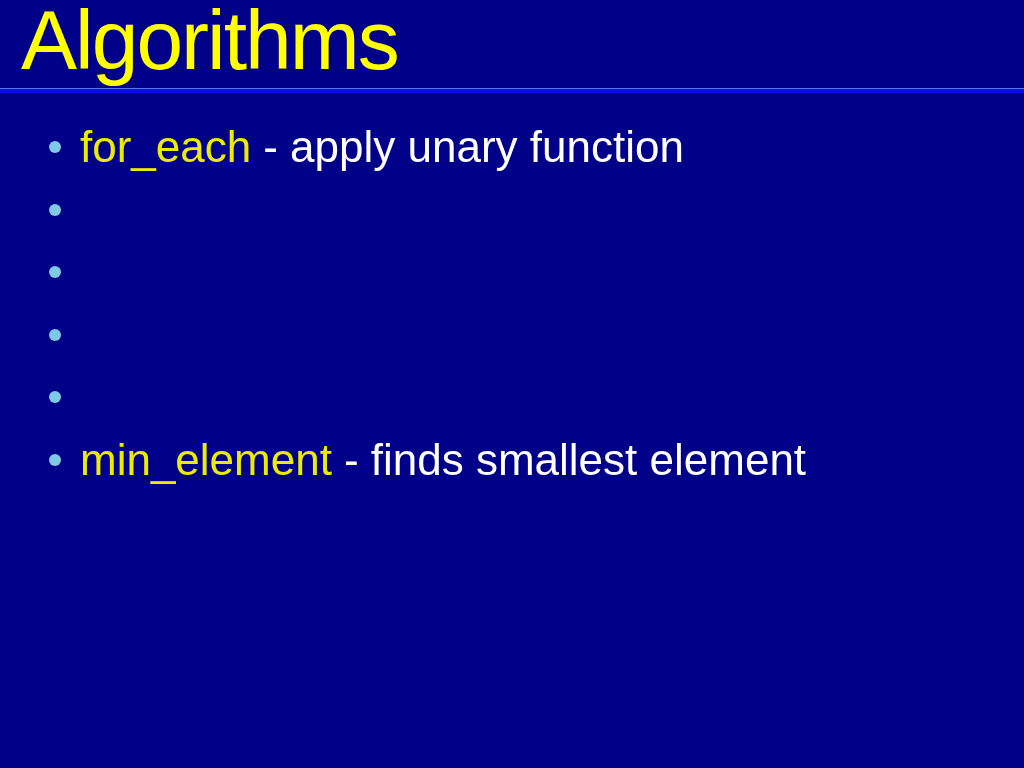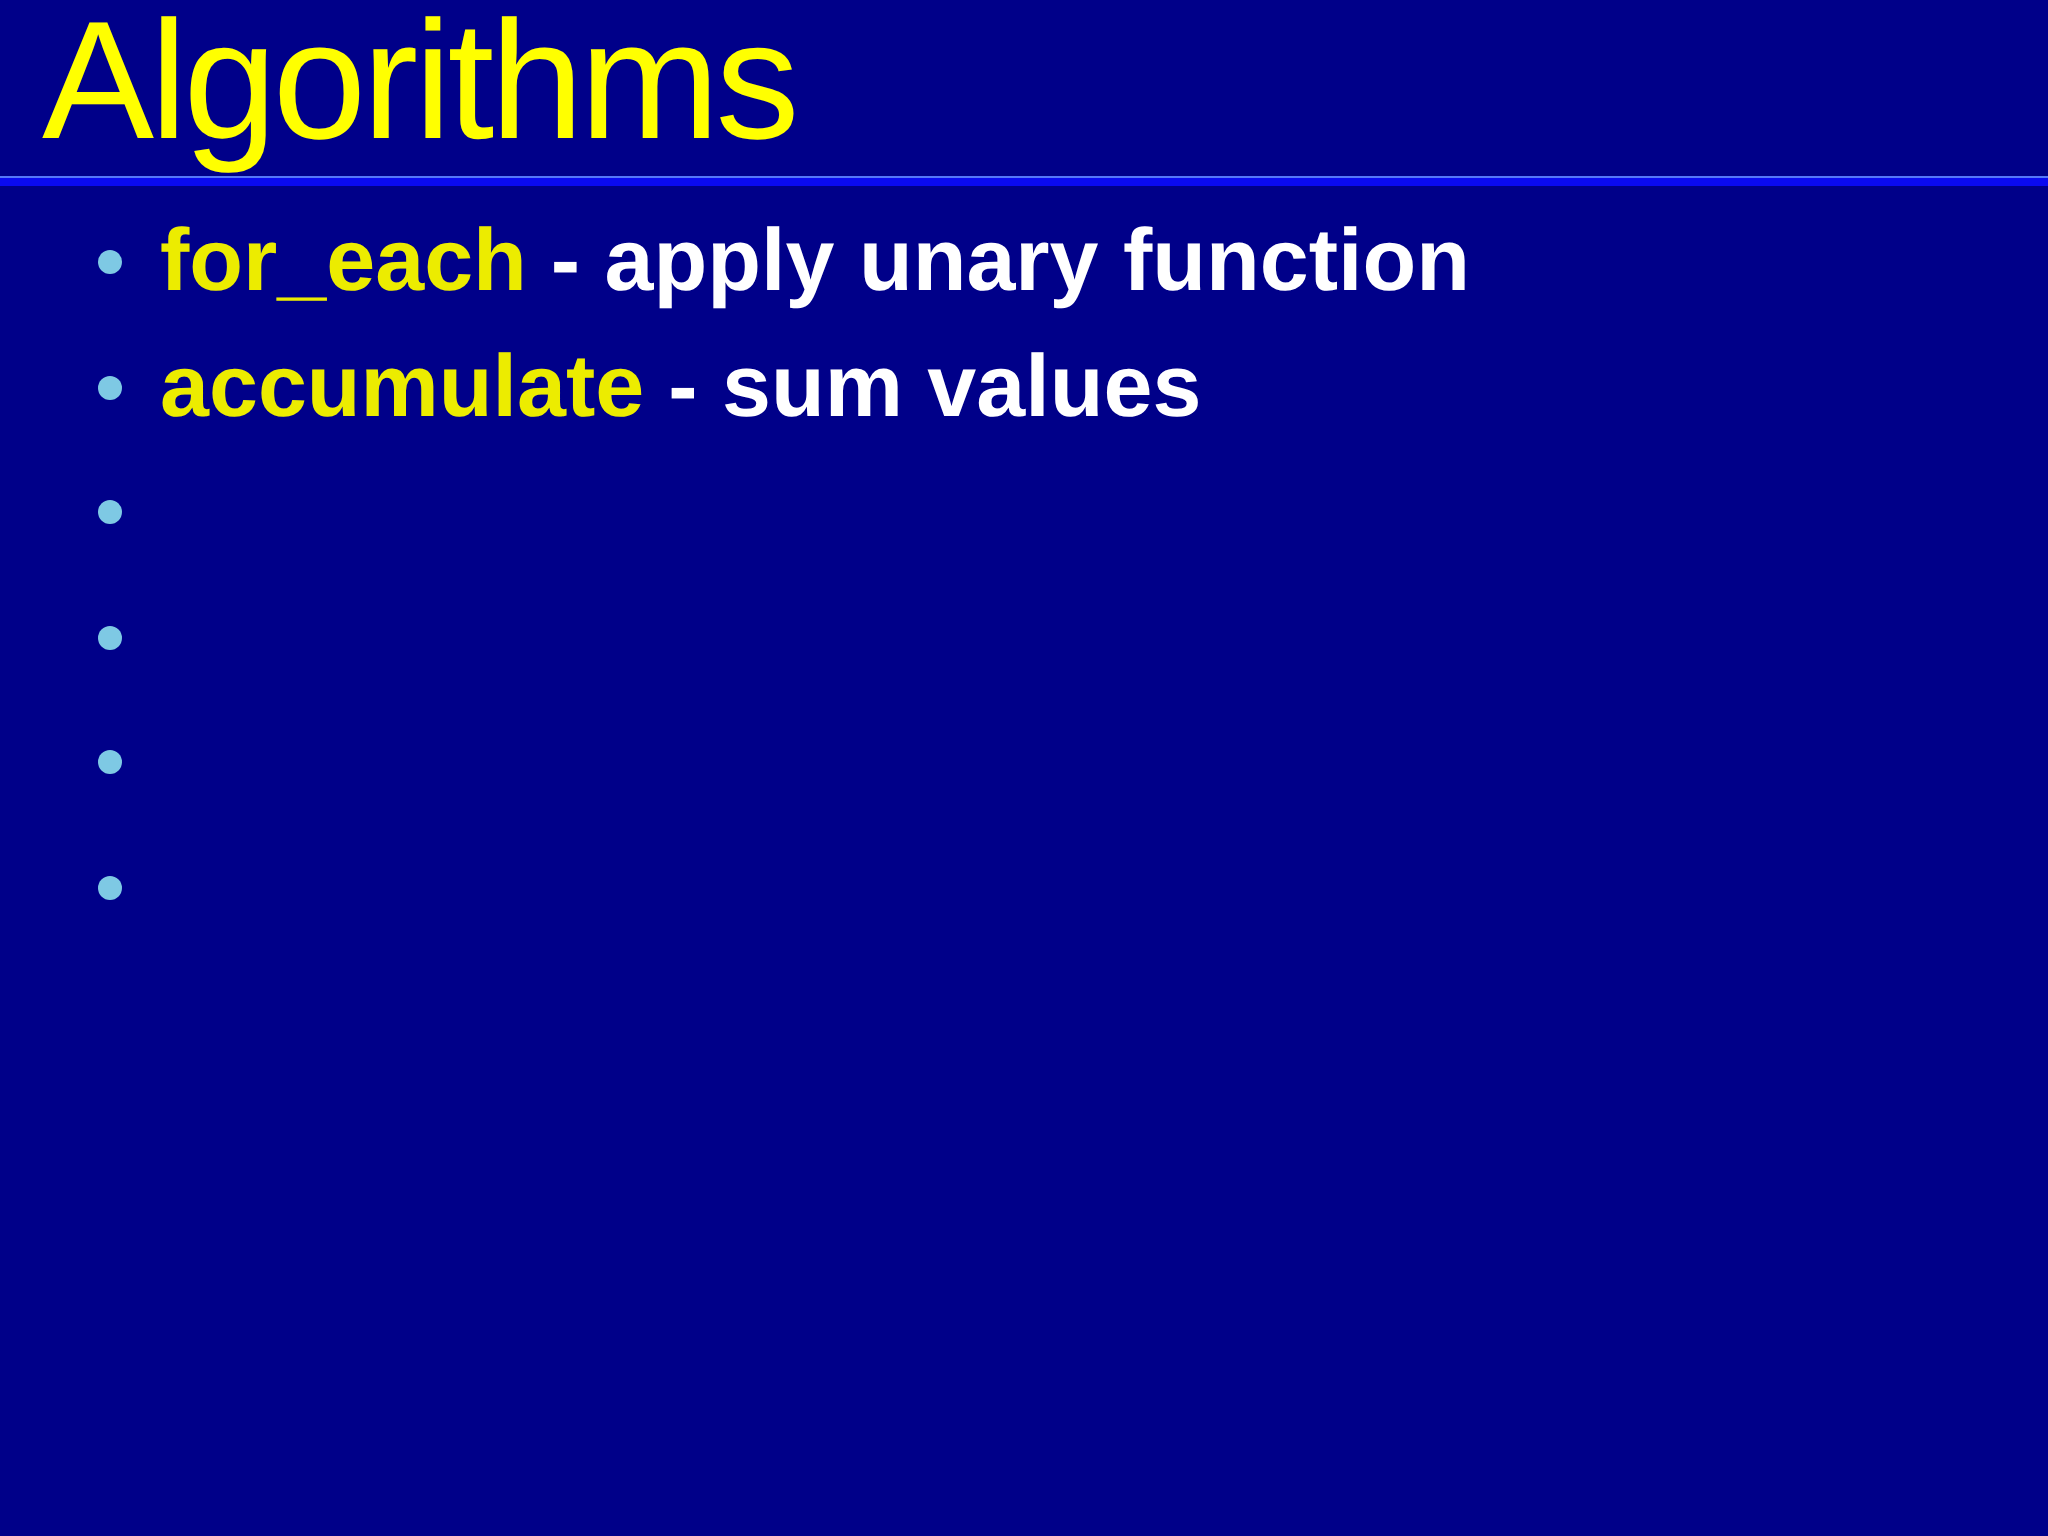--- a/index.html
+++ b/index.html
@@ -35,27 +35,26 @@
     top: 88px;
     left: 0;
     width: 1024px;
     height: 5px;
     background: linear-gradient(to bottom,
       #5577F7 0, #5577F7 1px,
       var(--rule, #0A0AF0) 1px, var(--rule, #0A0AF0) 100%);
   }
   .bullet-list {
     position: absolute;
-    top: 100px;
+    top: 116px;
     left: 0;
     margin: 0;
     padding: 0;
     list-style: none;
     width: 841px;
-    font-weight: bold;
   }
   .bullet-list li {
     height: 62.5px;
     display: flex;
     align-items: center;
     white-space: nowrap;
   }
   .bullet {
     flex: none;
     width: 12px;
@@ -88,34 +87,34 @@
 
   <ul class="bullet-list">
 
     <li>
       <span class="bullet"></span>
       <span class="line-text"><span class="term">for_each</span><span class="desc">- apply unary function</span></span>
     </li>
 
     <li>
       <span class="bullet"></span>
-      <span class="line-text"><span class="term">accumulate</span><span class="desc">- sum values</span></span>
     </li>
 
     <li>
       <span class="bullet"></span>
     </li>
 
     <li>
       <span class="bullet"></span>
     </li>
 
 
     <li>
       <span class="bullet"></span>
     </li>
 
     <li>
       <span class="bullet"></span>
+      <span class="line-text"><span class="term">min_element</span><span class="desc">- finds smallest element</span></span>
     </li>
 
   </ul>
 </div>
 
 </body></html>

